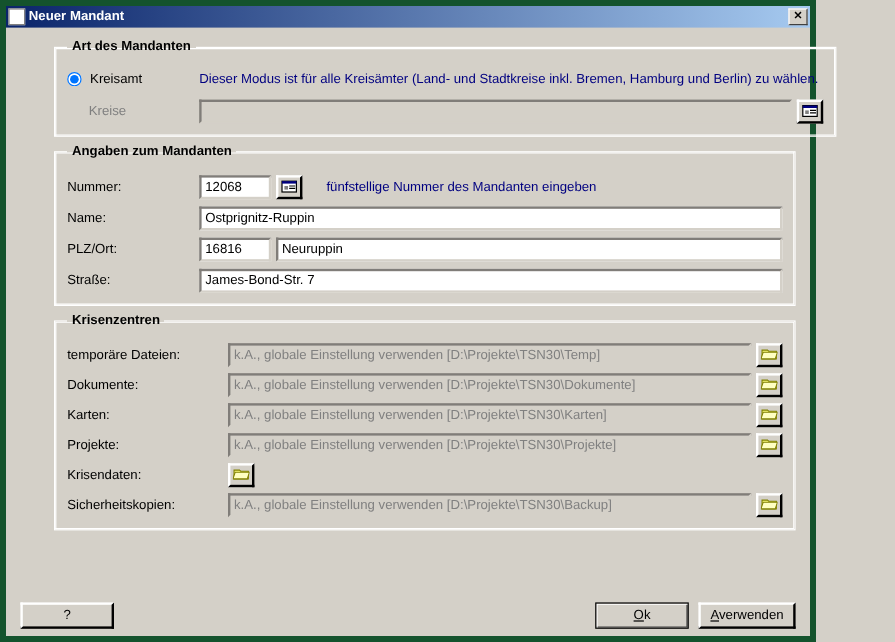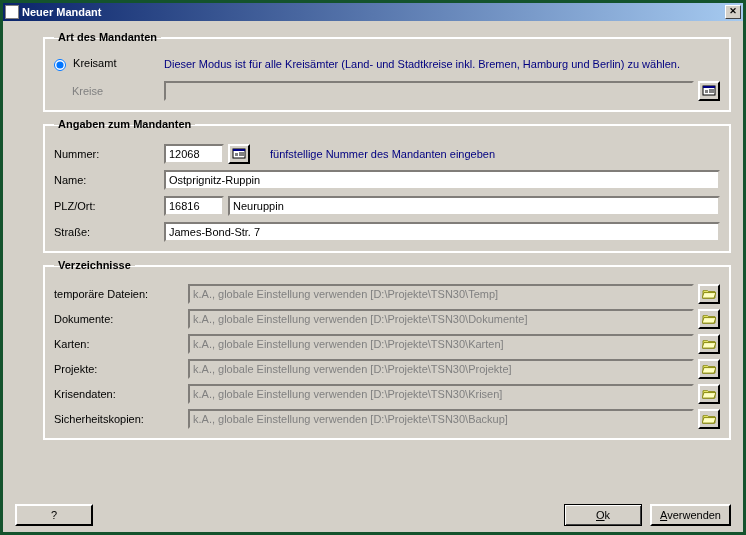--- a/index.html
+++ b/index.html
@@ -5,23 +5,23 @@
   * { box-sizing: border-box; margin: 0; padding: 0; }
   body {
     font-family: Tahoma, "MS Sans Serif", Arial, sans-serif;
     font-size: 11px;
     background: #d4d0c8;
     width: 746px;
     height: 535px;
     overflow: hidden;
   }
   .window {
-    width: 746px;
+    width: 680px;
     height: 535px;
-    border: 3px solid #14532d;
+    border: 5px solid #14532d;
     background: #d4d0c8;
     display: flex;
     flex-direction: column;
   }
   .titlebar {
     height: 18px;
     background: linear-gradient(to right, #0a246a, #a6caf0);
     color: #fff;
     display: flex;
     align-items: center;
@@ -226,21 +226,21 @@
         <input type="text" class="flex-input" style="margin-left: 4px;" value="Neuruppin">
       </div>
 
       <div class="row">
         <div class="label-col">Straße:</div>
         <input type="text" class="flex-input" value="James-Bond-Str. 7" style="">
       </div>
     </fieldset>
 
     <fieldset>
-      <legend>Verzeichnisse</legend>
+      <legend>Krisenzentren</legend>
       <div id="dir-rows">
           <div class="dir-row">
             <div class="dir-label">temporäre Dateien:</div>
             <input type="text" disabled="" class="flex-input disabled-input" value="k.A., globale Einstellung verwenden [D:\Projekte\TSN30\Temp]" style="">
             <button class="icon-btn">
               <span class="folder-icon"><svg width="15" height="12" viewBox="0 0 15 12">
                   <path d="M1 3 L1 11 L14 11 L14 4 L7 4 L6 3 Z" fill="#ffff80" stroke="#808000"></path>
                   <path d="M2 5 L15 5 L13 11 L0 11 Z" fill="#ffffc0" stroke="#808000"></path>
                 </svg></span>
             </button>
@@ -270,21 +270,20 @@
             <input type="text" disabled="" class="flex-input disabled-input" value="k.A., globale Einstellung verwenden [D:\Projekte\TSN30\Projekte]" style="">
             <button class="icon-btn">
               <span class="folder-icon"><svg width="15" height="12" viewBox="0 0 15 12">
                   <path d="M1 3 L1 11 L14 11 L14 4 L7 4 L6 3 Z" fill="#ffff80" stroke="#808000"></path>
                   <path d="M2 5 L15 5 L13 11 L0 11 Z" fill="#ffffc0" stroke="#808000"></path>
                 </svg></span>
             </button>
           </div>
           <div class="dir-row">
             <div class="dir-label">Krisendaten:</div>
-            <input type="text" disabled="" class="flex-input disabled-input" value="k.A., globale Einstellung verwenden [D:\Projekte\TSN30\Krisen]" style="">
             <button class="icon-btn">
               <span class="folder-icon"><svg width="15" height="12" viewBox="0 0 15 12">
                   <path d="M1 3 L1 11 L14 11 L14 4 L7 4 L6 3 Z" fill="#ffff80" stroke="#808000"></path>
                   <path d="M2 5 L15 5 L13 11 L0 11 Z" fill="#ffffc0" stroke="#808000"></path>
                 </svg></span>
             </button>
           </div>
           <div class="dir-row">
             <div class="dir-label">Sicherheitskopien:</div>
             <input type="text" disabled="" class="flex-input disabled-input" value="k.A., globale Einstellung verwenden [D:\Projekte\TSN30\Backup]" style="">

